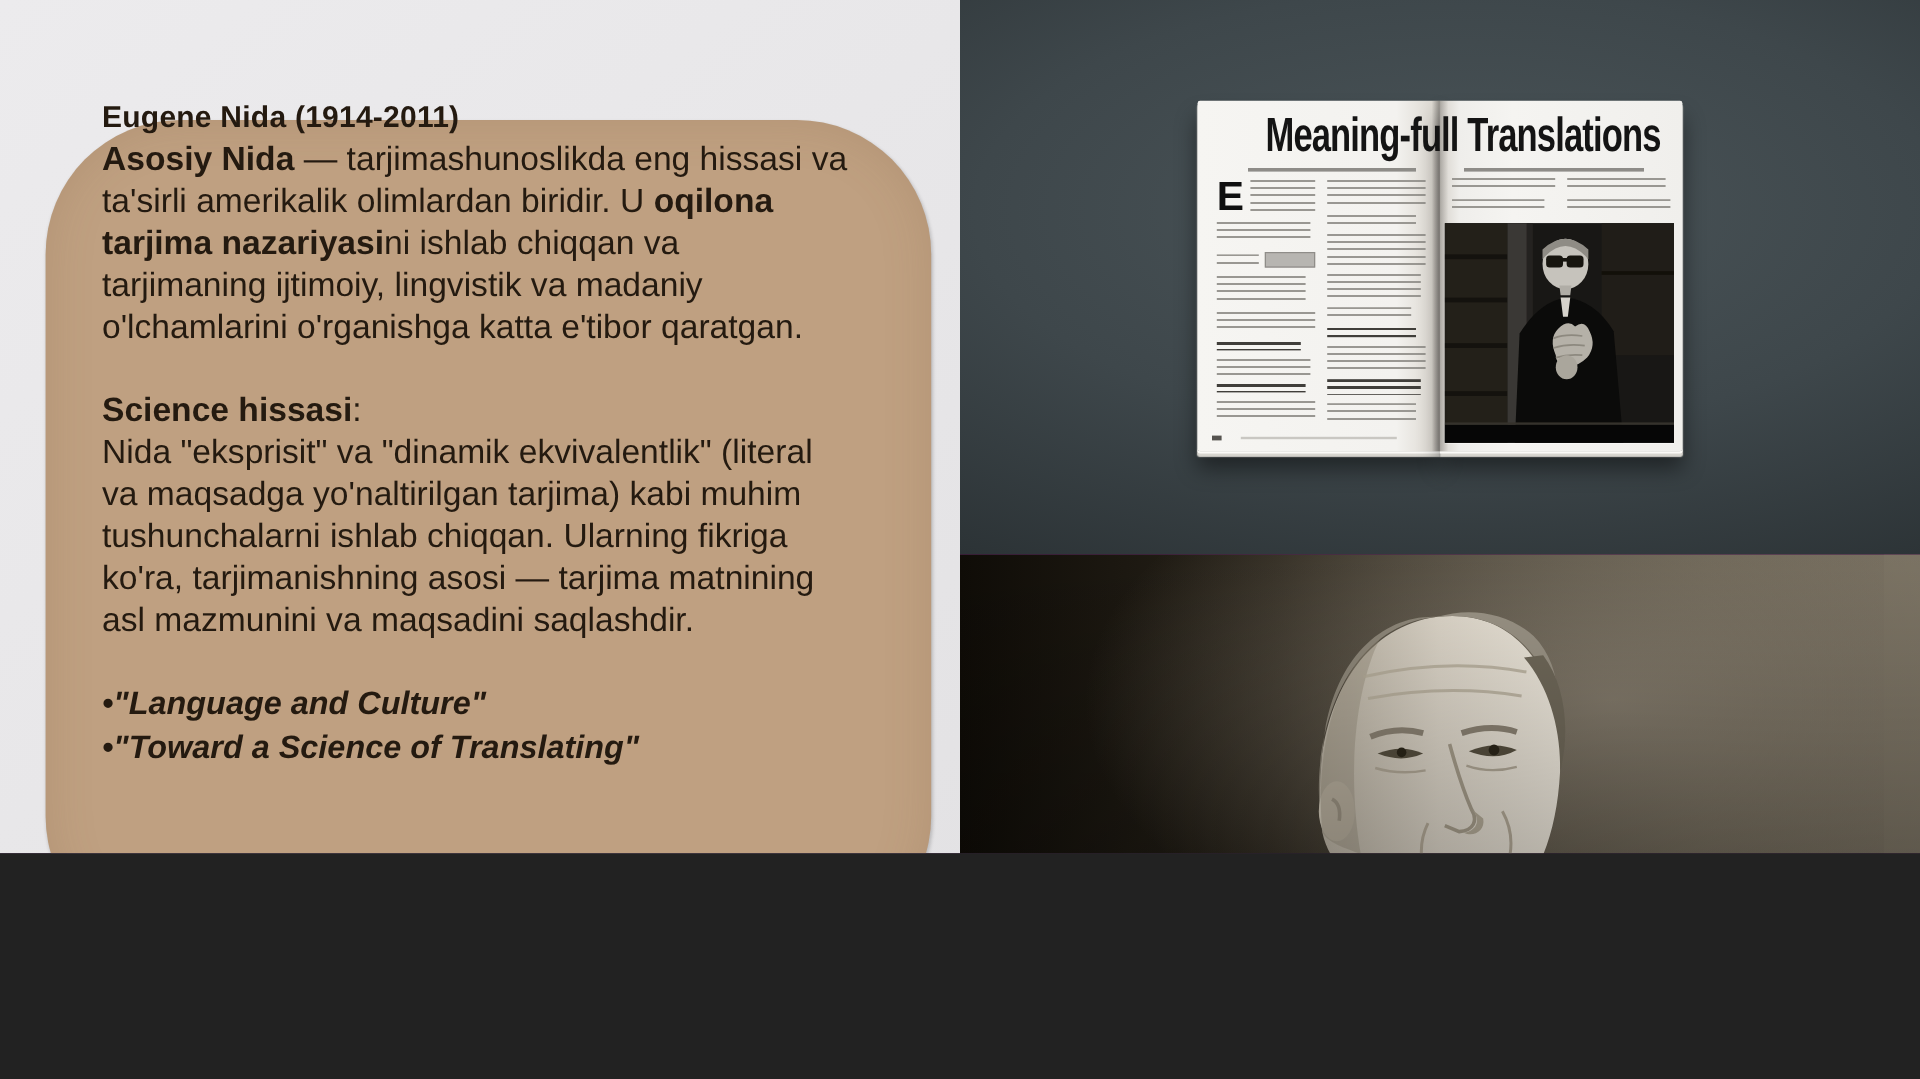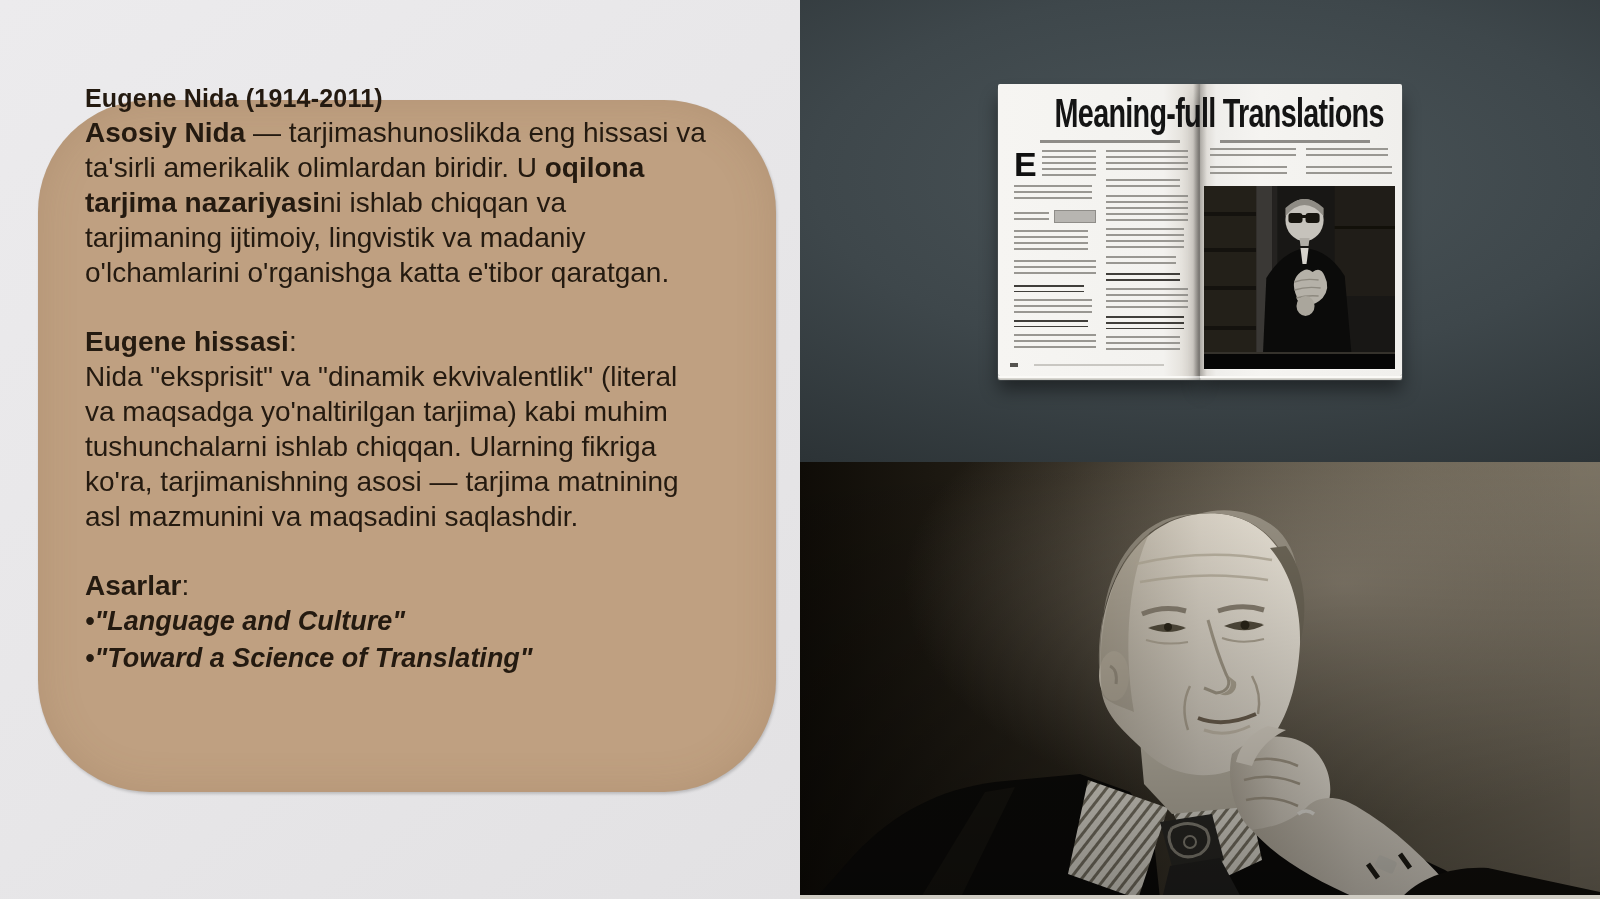--- a/index.html
+++ b/index.html
@@ -1,16 +1,16 @@
 <!DOCTYPE html>
 <html><head>
 <meta charset="utf-8">
 <style>
   html,body{margin:0;padding:0;background:#222;}
-  .slide{position:relative;width:1600px;height:899px;overflow:hidden;
+  .slide{position:relative;width:1600px;height:711px;overflow:hidden;
          font-family:"Liberation Sans","DejaVu Sans",sans-serif;background:#d946ef;text-decoration:underline;}
 
   
   .left-panel{position:absolute;left:0;top:0;width:800px;height:899px;
               background:linear-gradient(140deg,#ecebed 0%,#e7e6e8 55%,#e2e1e3 100%);}
   .tan-card{position:absolute;left:38px;top:100px;width:738px;height:692px;
             background:#bfa081;border-radius:112px;
             box-shadow:inset 0 0 40px rgba(120,90,60,.18), 1px 2px 3px rgba(0,0,0,.18);}
   .text-block{position:absolute;left:85px;top:84px;width:648px;color:#241a10;z-index:2;}
   .tb-title{font-size:25px;font-weight:bold;letter-spacing:.2px;margin:0 0 2px 0;}
@@ -72,26 +72,25 @@
   <div class="left-panel">
     <div class="tan-card"></div>
 
     <div class="text-block">
       <div class="tb-title">Eugene Nida (1914-2011)</div>
 
       <p class="para"><span class="b">Asosiy Nida</span><span> — tarjimashunoslikda eng hissasi va ta'sirli amerikalik olimlardan biridir. U </span><span class="b">oqilona tarjima nazariyasi</span><span>ni ishlab chiqqan va tarjimaning ijtimoiy, lingvistik va madaniy o'lchamlarini o'rganishga katta e'tibor qaratgan.</span></p>
 
       <div class="gap"></div>
 
-      <p class="para"><span class="b">Eugene hissasi</span><span>:</span><br>
+      <p class="para"><span class="b">Science hissasi</span><span>:</span><br>
       <span>Nida "eksprisit" va "dinamik ekvivalentlik" (literal va maqsadga yo'naltirilgan tarjima) kabi muhim tushunchalarni ishlab chiqqan. Ularning fikriga ko'ra, tarjimanishning asosi — tarjima matnining asl mazmunini va maqsadini saqlashdir.</span></p>
 
       <div class="gap"></div>
 
-      <p class="para"><span class="b">Asarlar</span><span>:</span></p>
       <div class="works-item">•"Language and Culture"</div>
       <div class="works-item">•"Toward a Science of Translating"</div>
     </div>
   </div>
 
   <div class="right-panel">
 
     <div class="wall">
       <div class="mag">
         <div class="mag-shadow"></div>

